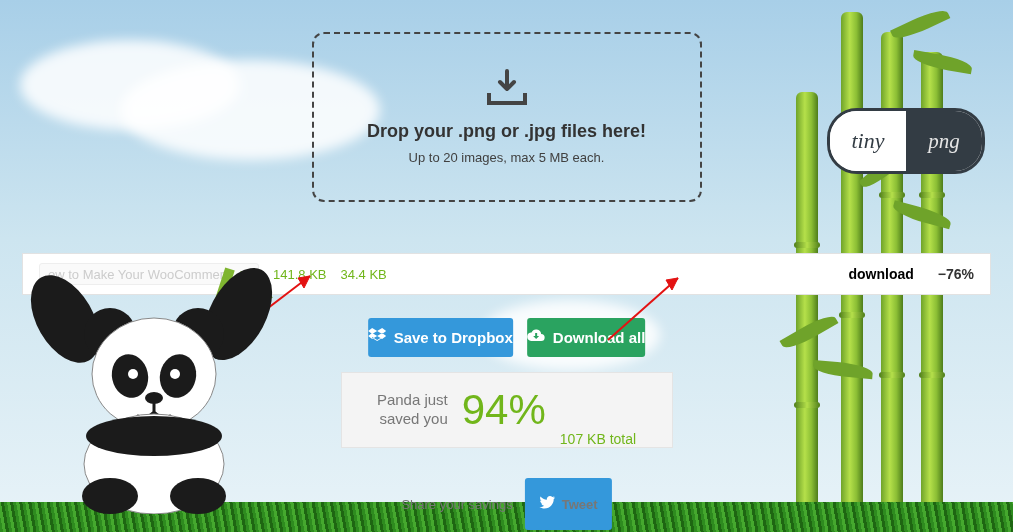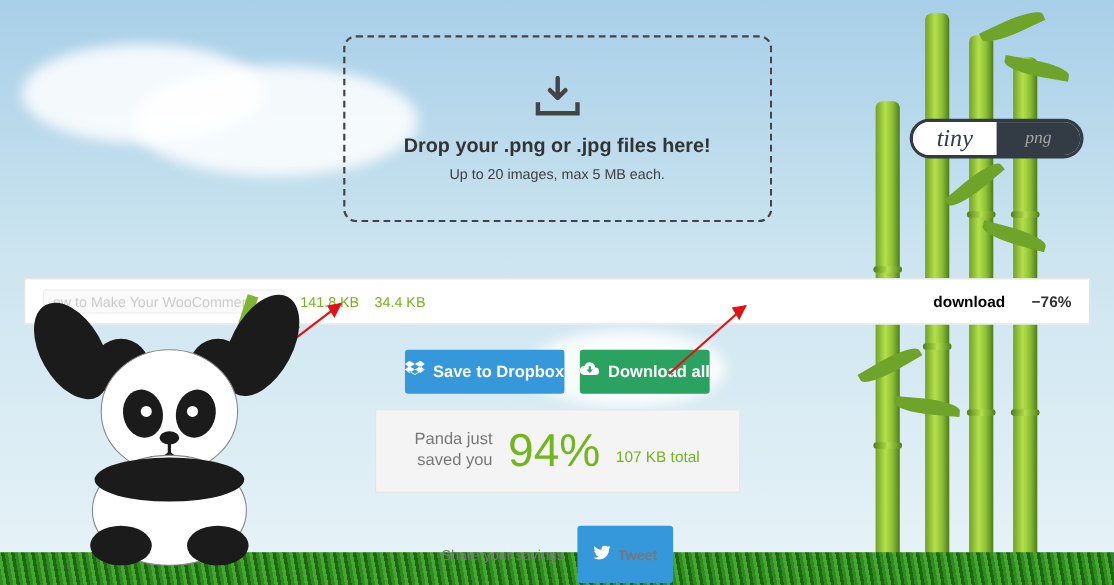--- a/index.html
+++ b/index.html
@@ -25,26 +25,26 @@
   
   .leaf{position:absolute;width:60px;height:14px;background:#6fa32a;border-radius:0 60% 0 60%;
         transform-origin:left center}
   .l1{top:30px;right:60px;transform:rotate(-25deg)}
   .l2{top:50px;right:40px;transform:rotate(10deg)}
   .l3{top:180px;right:90px;transform:rotate(-40deg)}
   .l4{top:200px;right:60px;transform:rotate(15deg)}
   .l5{top:340px;right:170px;transform:rotate(-30deg)}
   .l6{top:360px;right:140px;transform:rotate(5deg)}
   
-  .logo{position:absolute;top:108px;right:28px;width:158px;height:36px;border:3px solid #333c44;
+  .logo{position:absolute;top:108px;right:28px;width:158px;height:66px;border:3px solid #333c44;
         border-radius:30px;display:flex;overflow:hidden;z-index:5;background:#fff}
   .logo .tiny{flex:1;display:flex;align-items:center;justify-content:center;color:#333c44;
         font-size:22px;font-style:italic;font-family:Georgia,serif;background:#fff}
-  .logo .png{flex:1;display:flex;align-items:center;justify-content:center;color:#a3a3a3;
-        font-size:16px;font-style:italic;font-family:Georgia,serif;background:#333c44}
+  .logo .png{flex:1;display:flex;align-items:center;justify-content:center;color:#e5e5e5;
+        font-size:21px;font-style:italic;font-family:Georgia,serif;background:#333c44}
   
   .dropzone{position:absolute;top:32px;left:50%;transform:translateX(-50%);width:390px;height:170px;
         border:2px dashed #444;border-radius:12px;display:flex;flex-direction:column;
         align-items:center;justify-content:center;gap:8px;color:#444;cursor:pointer}
   .dropzone .icon svg{width:48px;height:40px}
   .dropzone h2{font-size:18px;font-weight:bold;color:#333}
   .dropzone p{font-size:13px;color:#404040}
   
   .results{position:absolute;top:253px;left:22px;right:22px;height:42px;background:#fff;
         border:1px solid #e2e2e2;display:flex;align-items:center;padding:0 16px;gap:14px;z-index:3}
@@ -65,21 +65,21 @@
   .btn{display:flex;align-items:center;gap:8px;color:#fff;font-size:15px;font-weight:bold;
         padding:10px 0;border:none;border-radius:3px;cursor:pointer}
   .btn.dropbox{background:#3498db}
   .btn.dlall{background:#2aa360}
   
   .savings{position:absolute;top:372px;left:50%;transform:translateX(-50%);width:332px;height:76px;
         background:#f4f4f4;border:1px solid #e4e4e4;display:flex;align-items:center;justify-content:center;
         gap:14px;z-index:3}
   .savings .lead{color:#777;font-size:15px;text-align:right;line-height:1.25}
   .savings .big{color:#71b61b;font-size:42px;font-weight:300}
-  .savings .total{color:#71b61b;font-size:14px;align-self:flex-end;margin-bottom:24px}
+  .savings .total{color:#71b61b;font-size:14px;align-self:flex-end;margin-bottom:0}
   
   .share{position:absolute;top:478px;left:50%;transform:translateX(-50%);display:flex;align-items:center;
         gap:12px;z-index:3}
   .share span{color:#777;font-size:13px}
   .tweet{background:#3498db;color:#fff;border:none;border-radius:3px;padding:18px 14px;
         display:flex;align-items:center;gap:7px;font-weight:bold;font-size:14px;cursor:pointer}
   
   .panda{position:absolute;left:30px;bottom:18px;width:250px;height:250px;z-index:5}
 </style>
 </head>

